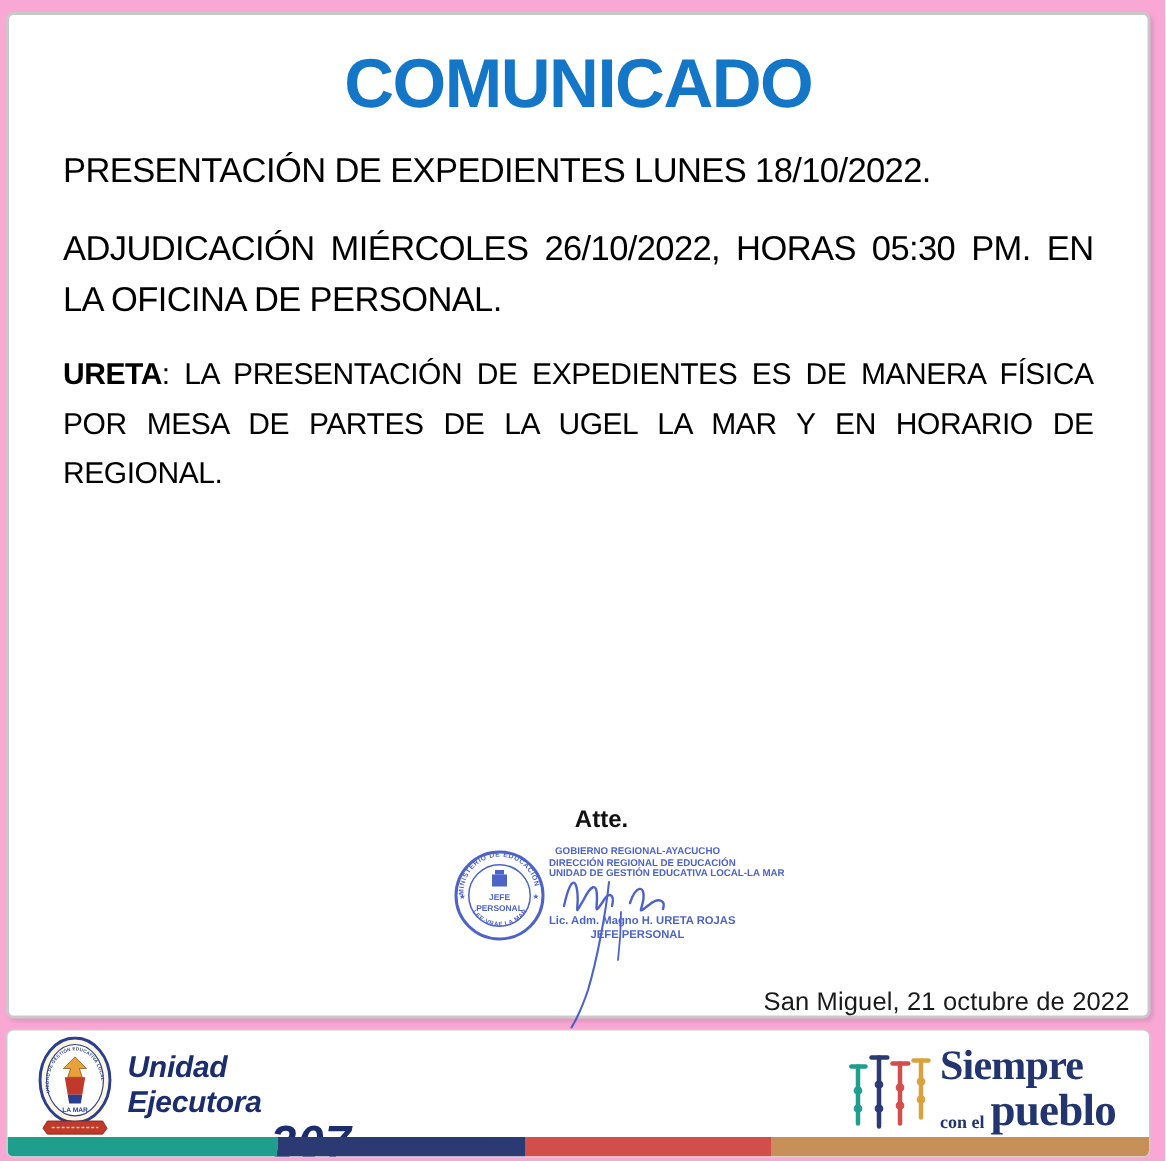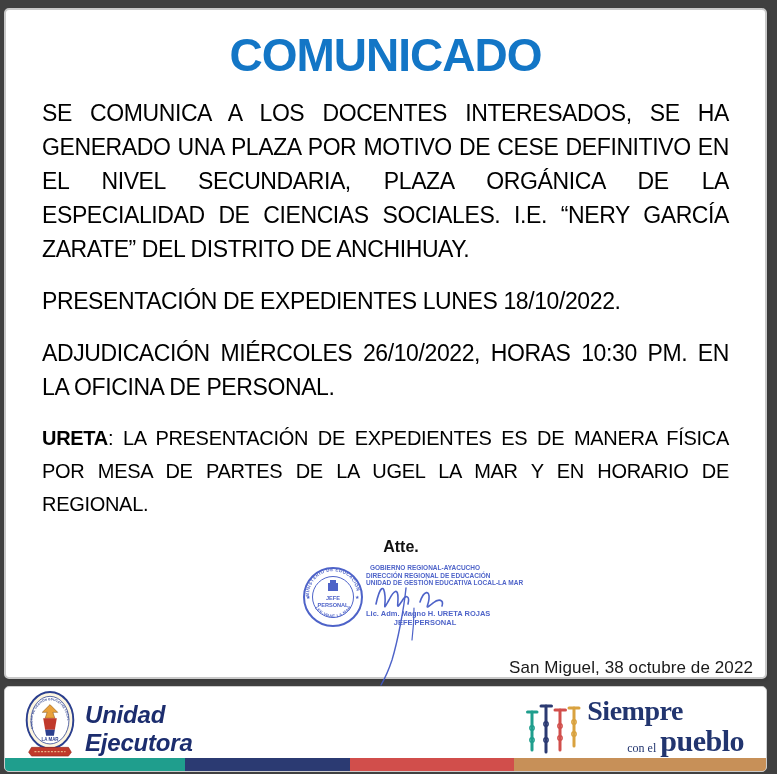--- a/index.html
+++ b/index.html
@@ -1,18 +1,18 @@
 <!DOCTYPE html>
 <html><head>
 <meta charset="utf-8">
 <style>
   * { margin:0; padding:0; box-sizing:border-box; }
   html,body { background:#ffffff; }
   body { font-family:"Liberation Sans", sans-serif; }
-  .page { position:relative; width:777px; height:774px; background:#404040; overflow:hidden; }
+  .page { position:relative; width:777px; height:774px; background:#f9a8d4; overflow:hidden; }
 
   
   .main-card {
     position:absolute; left:4px; top:8px; width:763px; height:671px;
     background:#fff; border:2px solid #c9c9c9; border-radius:5px;
     box-shadow:2px 2px 3px rgba(0,0,0,.10);
     padding:20px 36px 0 36px;
   }
   .title {
     text-align:center; font-weight:bold; font-size:46px; line-height:50px;
@@ -50,41 +50,40 @@
   .footer-card {
     position:absolute; left:4px; top:686px; width:763px; height:86px;
     background:#fff; border:1.5px solid #cccccc; border-radius:5px; overflow:hidden;
   }
   .bar { position:absolute; left:0; bottom:0; width:100%; height:13px; display:flex; }
   .bar > div { height:100%; }
   .bar-seg0 { width:23.7%; } .bar-seg1 { width:21.6%; } .bar-seg2 { width:21.6%; } .bar-seg3 { width:33.1%; }
 
   .crest { position:absolute; left:20px; top:4px; width:50px; height:68px; }
   .unit-block { position:absolute; left:80px; top:14px; width:150px; color:#1c2d6e; }
-  .unit-label { font-size:24px; font-weight:bold; font-style:italic; letter-spacing:-0.2px; }
+  .unit-label { font-size:20px; font-weight:bold; font-style:italic; letter-spacing:-0.2px; }
   .unit-number { font-size:31px; font-weight:bold; font-style:italic; text-align:right; line-height:30px; letter-spacing:1px; }
-  .slogan-block { position:absolute; right:22px; top:10px; display:flex; align-items:flex-end; gap:6px; }
+  .slogan-block { position:absolute; right:22px; top:10px; display:flex; align-items:center; gap:6px; }
   .staffs { width:56px; height:56px; }
   .slogan-text { color:#22356f; font-family:"Liberation Serif", serif; line-height:1; }
   .slogan-1 { font-size:28px; font-weight:bold; letter-spacing:-0.5px; }
   .slogan-2 { display:flex; align-items:flex-end; gap:4px; margin-top:1px; }
-  .slogan-2-small { font-size:12px; font-weight:normal; padding-bottom:2px;margin-left:40px; }
+  .slogan-2-small { font-size:12px; font-weight:bold; padding-bottom:2px; }
   .slogan-2-big { font-size:30px; font-weight:bold; letter-spacing:-0.5px; }
 </style>
 </head>
 <body>
 
 <div class="page">
 
   <div class="main-card">
     <div class="title">COMUNICADO</div>
 
-    <p class="body-par">SE COMUNICA A LOS DOCENTES INTERESADOS, SE HA GENERADO UNA PLAZA POR MOTIVO DE CESE DEFINITIVO EN EL NIVEL SECUNDARIA, PLAZA ORGÁNICA DE LA ESPECIALIDAD DE CIENCIAS SOCIALES. I.E. “NERY GARCÍA ZARATE” DEL DISTRITO DE ANCHIHUAY.</p>
     <p class="body-par">PRESENTACIÓN DE EXPEDIENTES LUNES 18/10/2022.</p>
-    <p class="body-par">ADJUDICACIÓN MIÉRCOLES 26/10/2022, HORAS 10:30 PM. EN LA OFICINA DE PERSONAL.</p>
+    <p class="body-par">ADJUDICACIÓN MIÉRCOLES 26/10/2022, HORAS 05:30 PM. EN LA OFICINA DE PERSONAL.</p>
 
     <p class="note-par"><b>URETA</b><span>: LA PRESENTACIÓN DE EXPEDIENTES ES DE MANERA FÍSICA POR MESA DE PARTES DE LA UGEL LA MAR Y EN HORARIO DE REGIONAL.</span></p>
 
     <div class="atte">Atte.</div>
 
     <div class="stamp">
       <svg class="round-stamp" viewBox="0 0 62 62">
         <circle cx="31" cy="31" r="29" fill="none" stroke="#3f56c4" stroke-width="2"></circle>
         <circle cx="31" cy="31" r="20.5" fill="none" stroke="#3f56c4" stroke-width="1"></circle>
         <defs>
@@ -114,21 +113,21 @@
       </div>
 
       <svg class="sig-svg" viewBox="0 0 130 114">
         <path d="M22,30 C26,12 30,10 31,22 C32,32 28,38 35,26 C40,16 44,14 44,24 C44,32 42,36 48,27 C52,20 56,22 54,30" fill="none" stroke="#3f56c4" stroke-width="1.6" stroke-linecap="round"></path>
         <path d="M66,28 C70,16 76,16 75,25 C74,33 70,36 79,29 C85,24 90,26 88,32" fill="none" stroke="#3f56c4" stroke-width="1.6" stroke-linecap="round"></path>
         <path d="M52,14 C50,34 44,66 38,86 C34,98 30,106 27,111" fill="none" stroke="#3f56c4" stroke-width="1.4" stroke-linecap="round"></path>
         <path d="M60,34 C60,46 59,58 58,66" fill="none" stroke="#3f56c4" stroke-width="1.2" stroke-linecap="round"></path>
       </svg>
     </div>
 
-    <div class="date-line">San Miguel, 38 octubre de 2022</div>
+    <div class="date-line">San Miguel, 21 octubre de 2022</div>
   </div>
 
   <div class="footer-card">
 
     <svg class="crest" viewBox="0 0 50 70">
       <ellipse cx="25" cy="30" rx="24" ry="29" fill="#fdf6e0" stroke="#2b3f8e" stroke-width="2"></ellipse>
       <ellipse cx="25" cy="30" rx="19.5" ry="24.5" fill="#ffffff" stroke="#2b3f8e" stroke-width="0.8"></ellipse>
       <defs>
           <path id="crestArc" d="M 8,40 A 18,23 0 1 1 42,40" fill="none"></path>
         </defs>

